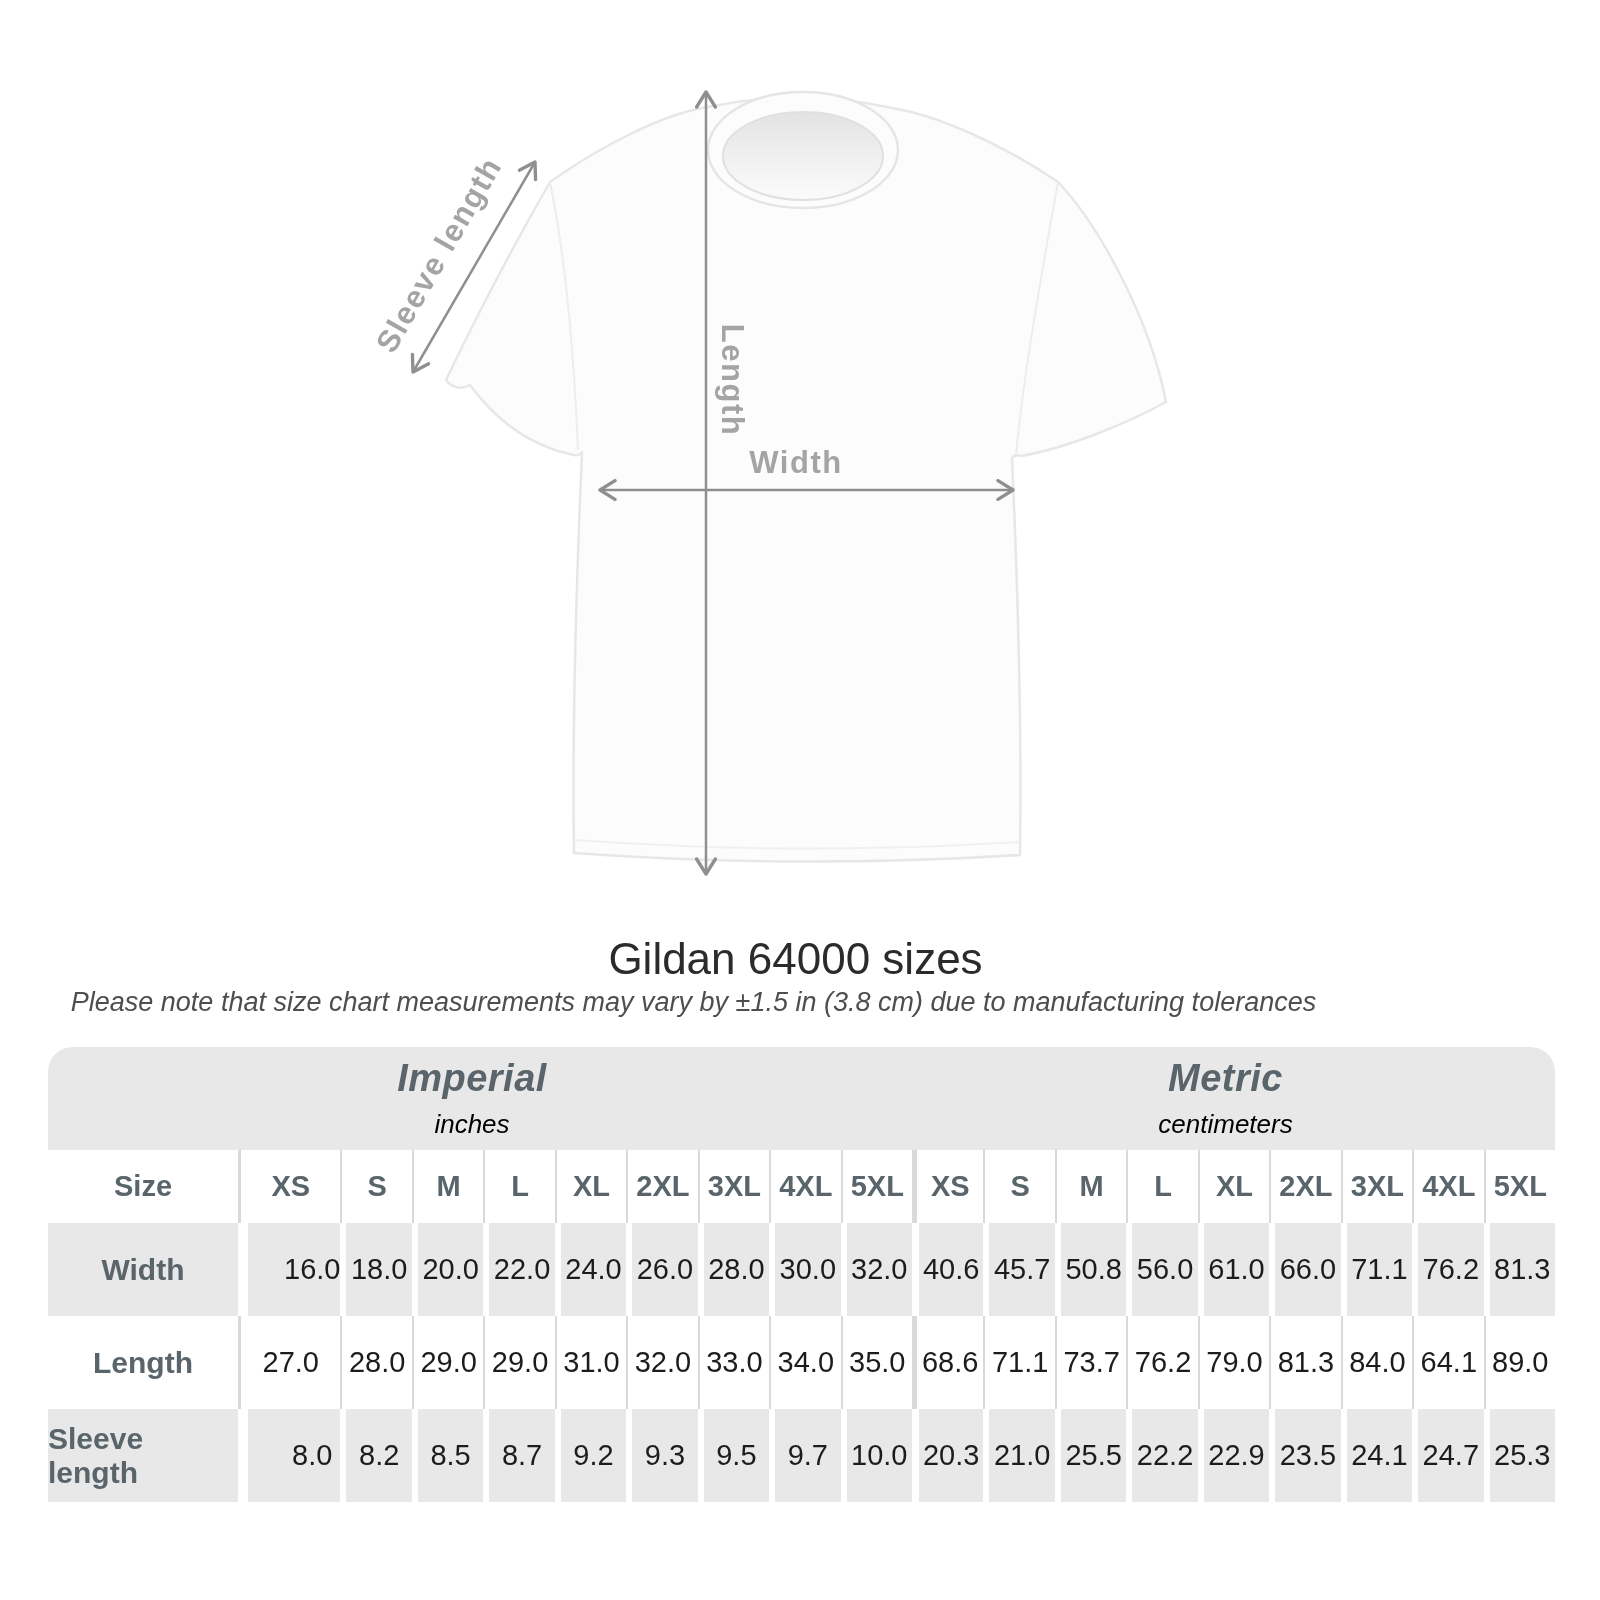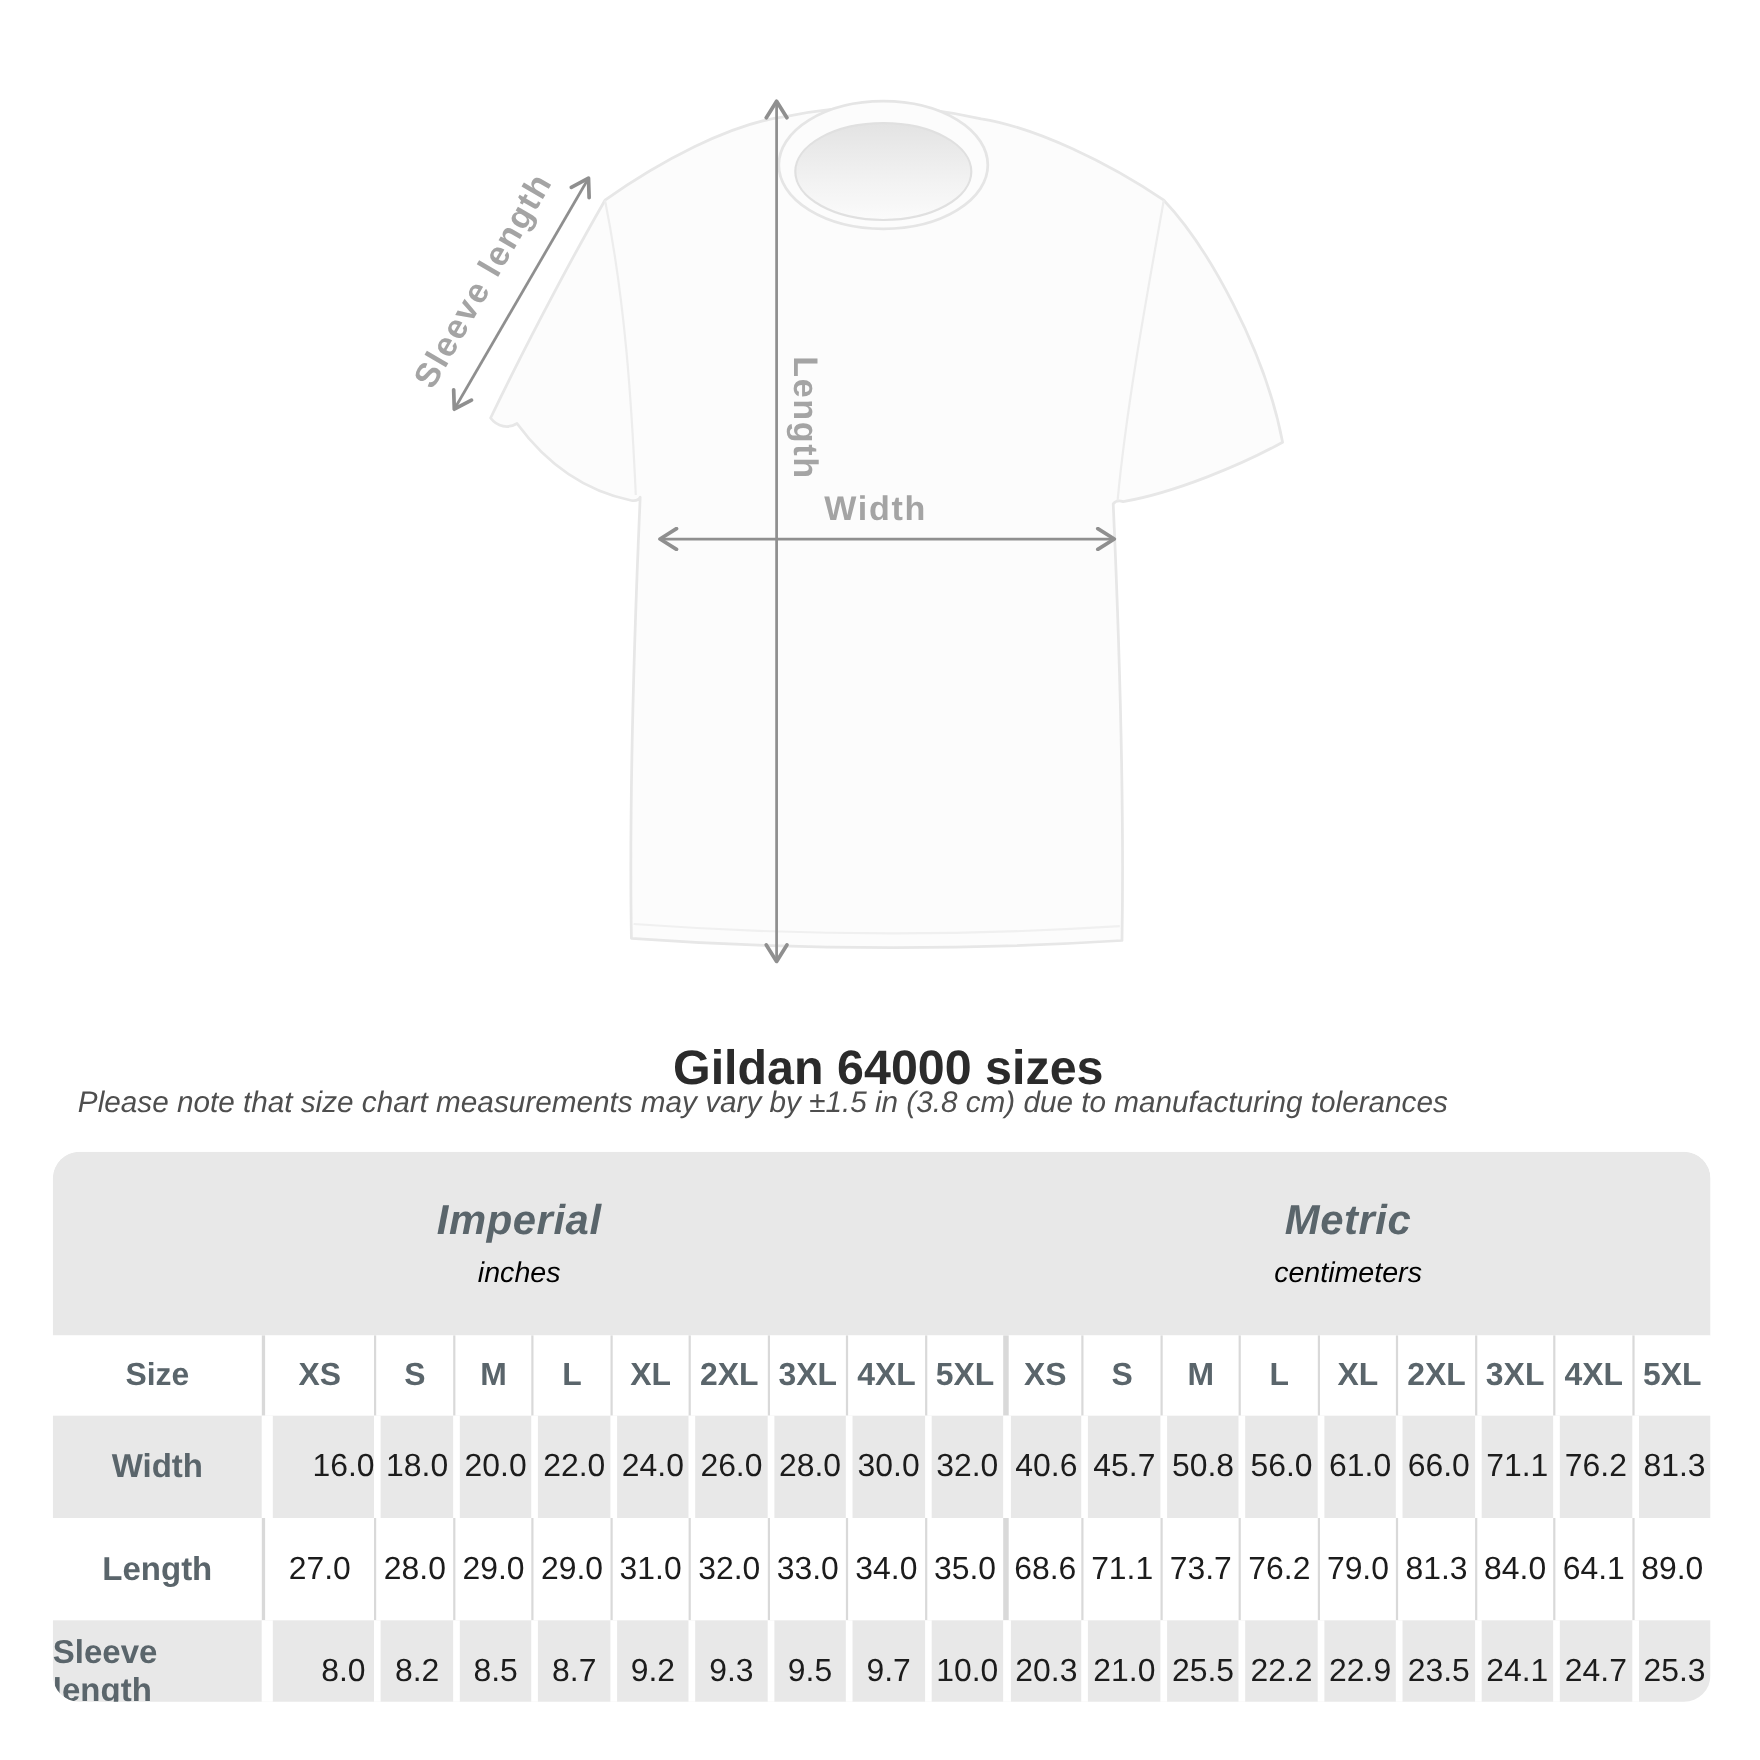--- a/index.html
+++ b/index.html
@@ -6,29 +6,29 @@
   body{width:1600px;height:1600px;overflow:hidden;position:relative;
        font-family:"Liberation Sans", sans-serif;}
   .page{position:absolute;inset:0;background:#fff;}
 
   
   .diagram{position:absolute;top:0;left:0;}
   .dim-label{font-family:"Liberation Sans",sans-serif;font-weight:bold;
              font-size:31px;fill:#a4a4a4;letter-spacing:1.5px;}
 
   
-  .title{position:absolute;top:932px;left:0;width:1583px;margin:16px;
-         text-align:center;font-size:44px;line-height:46px;font-weight:bold;color:#2b2b2b;}
+  .title{position:absolute;top:932px;left:0;width:1583px;margin:4px;
+         text-align:center;font-size:44px;line-height:46px;font-weight:normal;color:#2b2b2b;}
   .note{position:absolute;top:986px;left:0;width:1387px;margin:0;
         text-align:center;font-style:italic;font-size:27px;line-height:32px;color:#4e4e4e;}
 
   
   .size-table{position:absolute;top:1047px;left:48px;width:1507px;height:500px;
               border-radius:24px;overflow:hidden;}
-  .band{height:167px;background:#e8e8e8;display:flex;border-radius:24px 24px 0 0;}
+  .band{height:103px;background:#e8e8e8;display:flex;border-radius:24px 24px 0 0;}
   .band-half{display:flex;flex-direction:column;align-items:center;justify-content:center;gap:9px;}
   .band-left{flex:0 0 848px;}
   .band-right{flex:1 1 auto;}
   .band-title{font-size:38px;font-weight:bold;font-style:italic;color:#5a656b;letter-spacing:.5px;}
   .band-sub{font-size:26px;font-style:italic;color:#000000;}
 
   .grid{display:grid;grid-template-columns:190px repeat(18,1fr);}
   .c{display:flex;align-items:center;justify-content:center;}
   .hd{height:73px;font-weight:bold;font-size:29px;color:#5a656b;}
   .lbl{height:93px;font-weight:bold;font-size:30px;color:#5a656b;}

